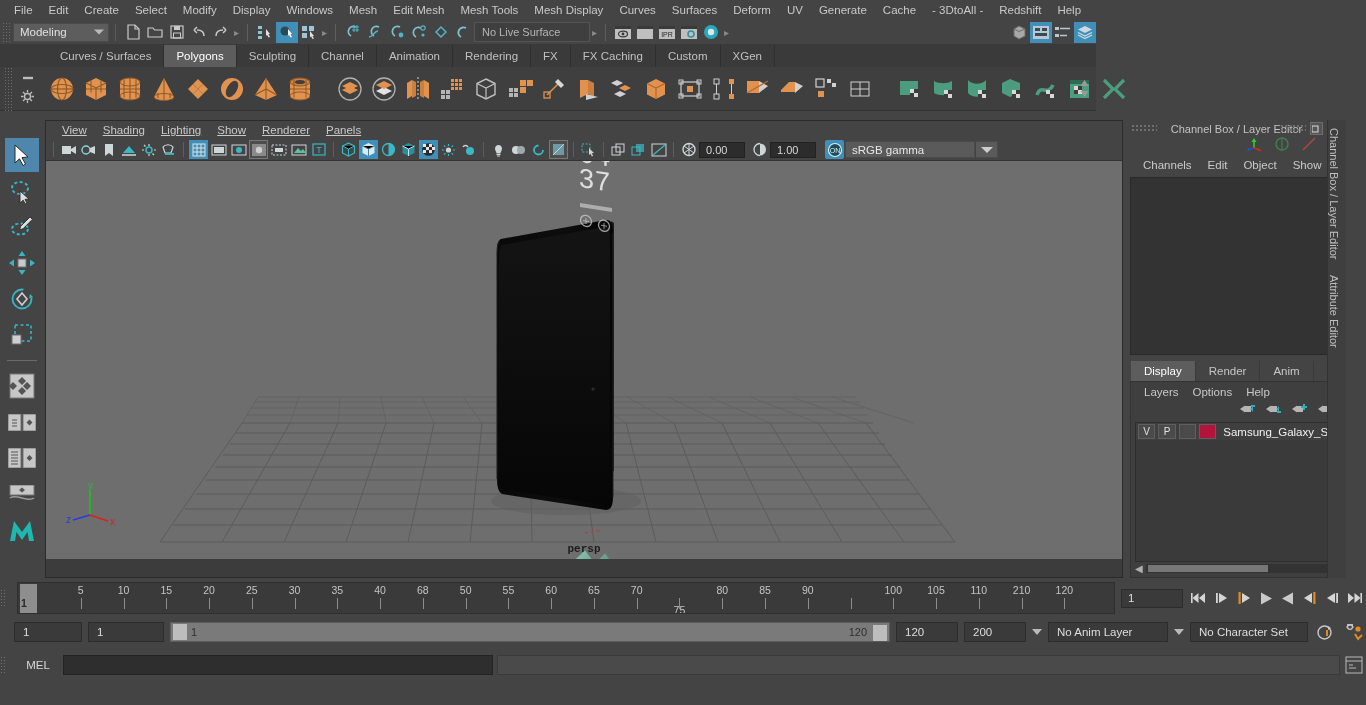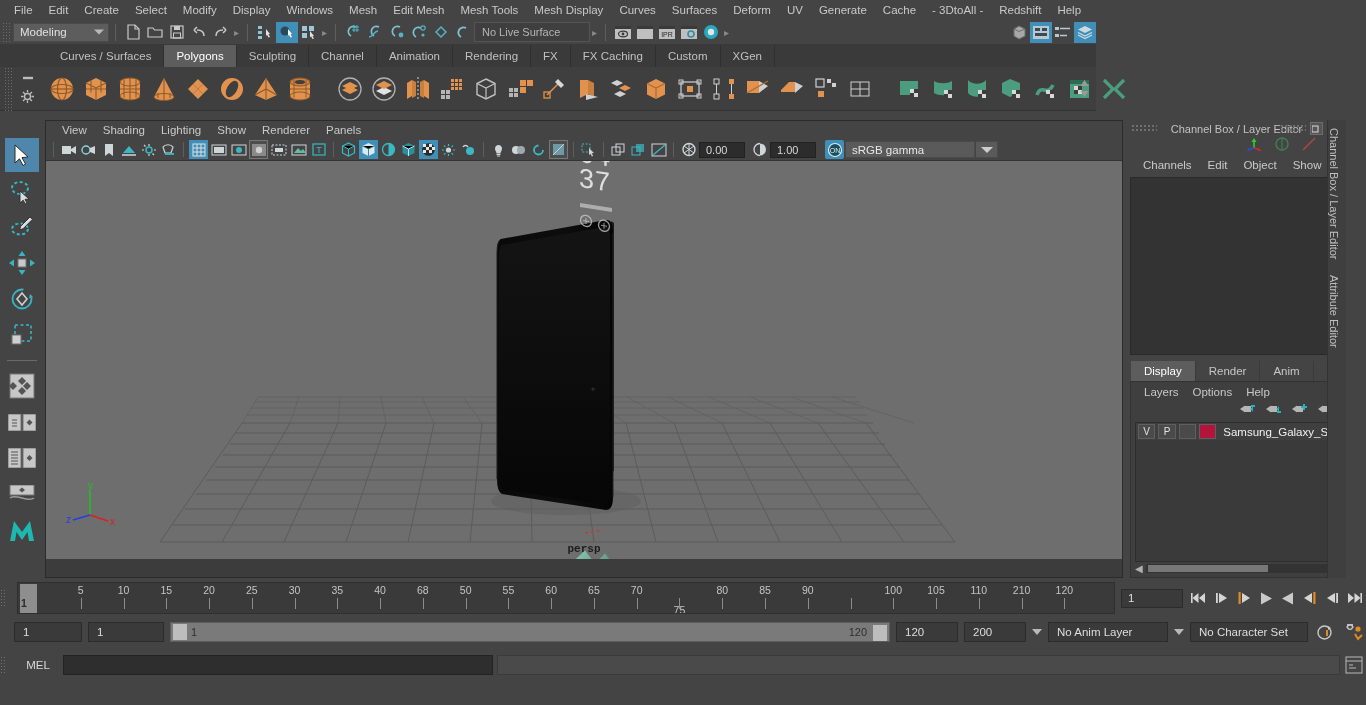--- a/index.html
+++ b/index.html
@@ -87,21 +87,21 @@
   .tool.active { background:#4e87ab; }
   .tdiv { width:30px;height:1px;background:#6a6a6a;margin:6px 0; }
 
   
   .viewportWrap {
     position:absolute; left:45px; top:120px; width:1078px; height:458px;
     background:#3c3c3c; border:1px solid #2b2b2b;
   }
   .panelmenu {
     height:18px; display:flex; align-items:center; padding-left:8px;
-    font-size:11.5px; background:#444;
+    font-size:11.5px; background:#444;text-decoration:underline;
   }
   .panelmenu .pm { padding:0 8px; color:#c9c9c9; }
   .vptoolbar {
     height:22px; background:#444; display:flex; align-items:center;
     padding-left:3px; gap:1px; border-bottom:1px solid #333;
   }
   .vpb { width:19px;height:19px; display:flex;align-items:center;justify-content:center; }
   .vpb.on { background:#3f8fb8; }
   .vpb.framed { border:1px solid #777; background:#4d4d4d; }
   .vsep { width:1px;height:15px;background:#5e5e5e;margin:0 4px; }

